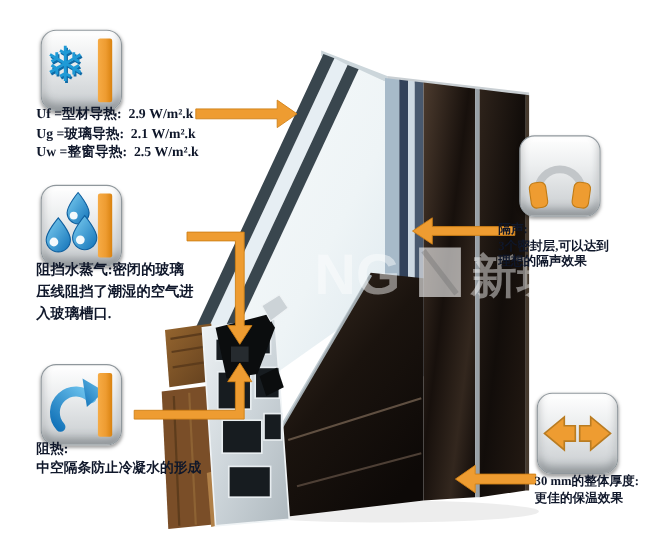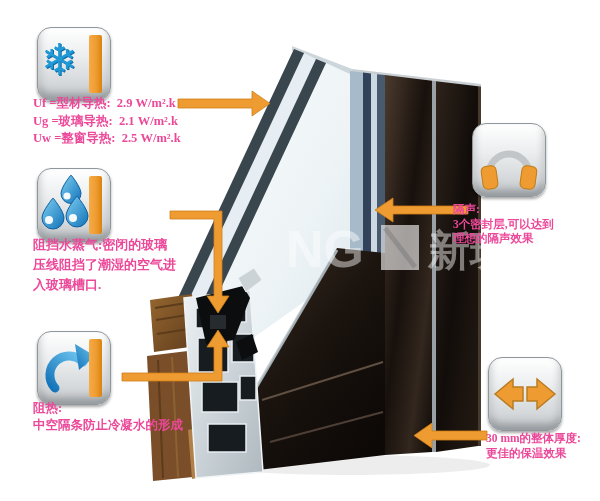--- a/index.html
+++ b/index.html
@@ -7,21 +7,21 @@
          font-family:"Liberation Sans",sans-serif;}
   .scene{position:absolute;left:0;top:0;z-index:1;}
   .tile{position:absolute;width:72px;height:72px;border-radius:14px;z-index:2;
         background:linear-gradient(180deg,#ffffff 0%,#eceeef 38%,#c7cbce 100%);
         border:1px solid #8f979c;
         box-shadow:0 2px 3px rgba(0,0,0,.35), inset 0 -6px 8px rgba(80,86,92,.45), inset 0 3px 5px #ffffff;}
   .bar{position:absolute;top:7px;bottom:7px;right:8px;width:13px;border-radius:2px;
        background:linear-gradient(90deg,#f6ab45 0%,#ee9c31 55%,#d9820f 100%);}
   .glyph{position:absolute;line-height:1;}
   .txt{position:absolute;z-index:2;white-space:pre;font-family:"Liberation Serif","DejaVu Serif",serif;
-       font-weight:700;color:#ec4899;}
+       font-weight:700;color:#0f172a;}
   .t-thermal{left:33px;top:95px;font-size:12.5px;line-height:17.5px;}
   .t-vapor{left:33px;top:235px;font-size:13px;line-height:20px;}
   .t-heat{left:33px;top:400px;font-size:12.5px;line-height:16.5px;}
   .t-sound{left:453px;top:202px;font-size:11.5px;line-height:14.5px;}
   .t-thickness{left:486px;top:431px;font-size:11.5px;line-height:15px;}
 </style>
 </head>
 <body>
 
 <div class="stage">

